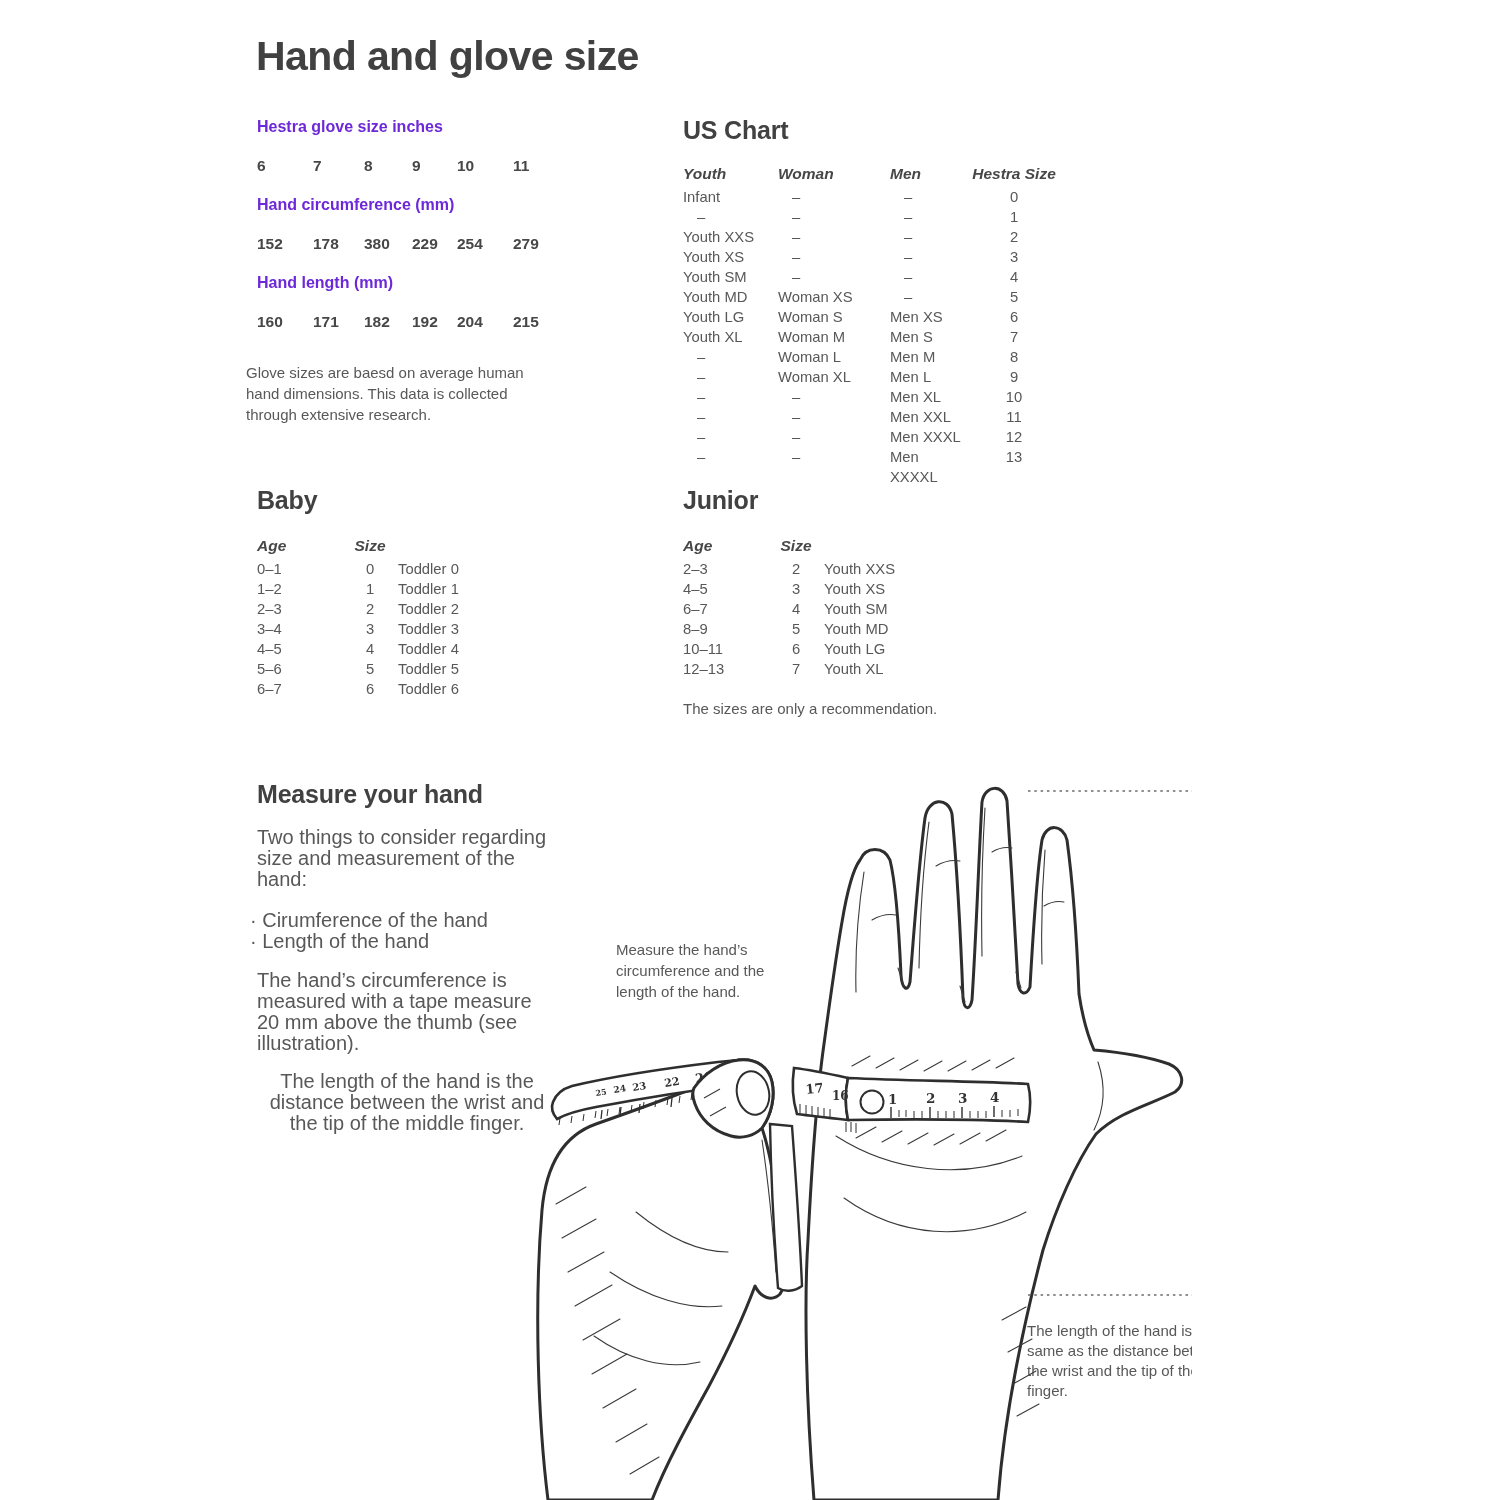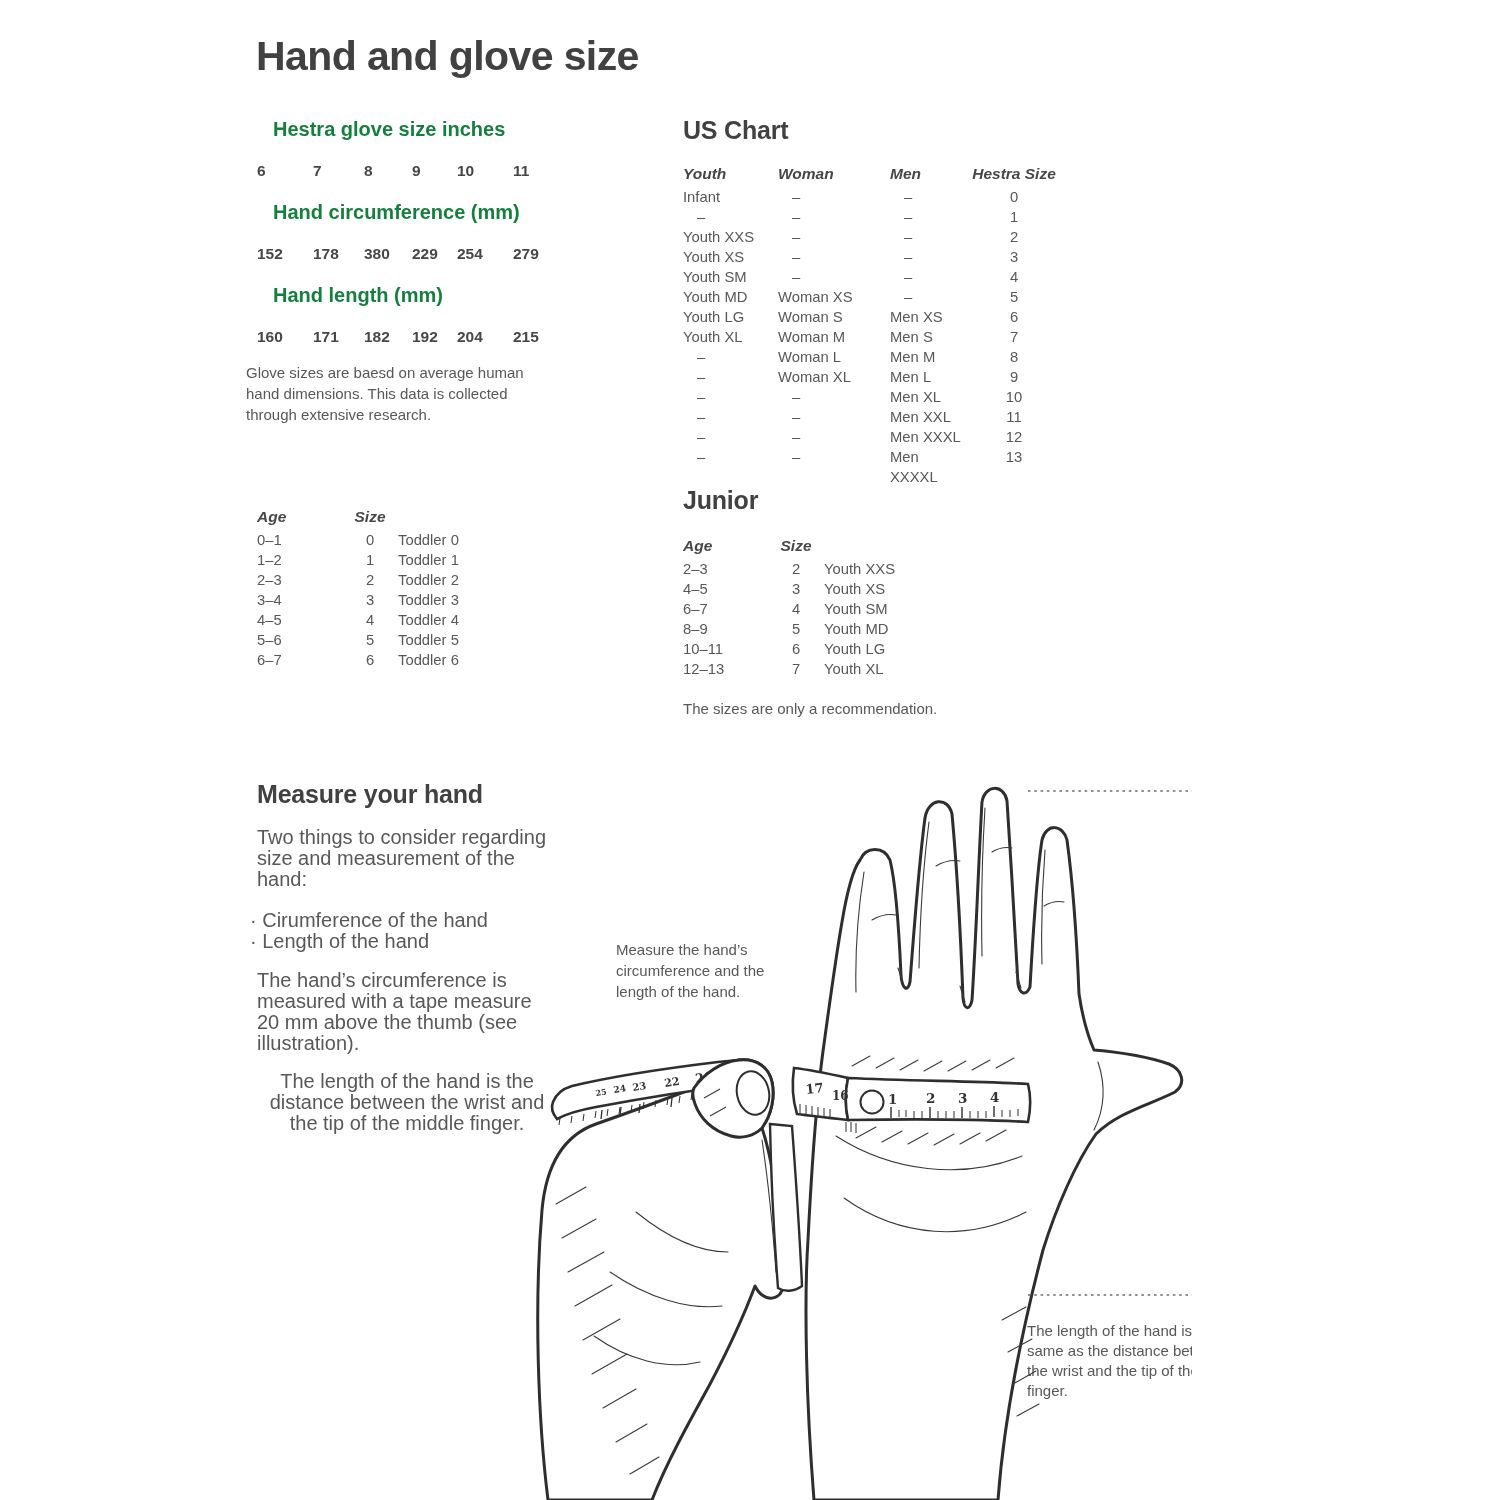--- a/index.html
+++ b/index.html
@@ -7,21 +7,21 @@
   .page { position:relative; width:1192px; height:1500px; overflow:hidden;
           font-family:"Liberation Sans","DejaVu Sans",sans-serif; color:#585858; }
 
   h1 { position:absolute; left:256px; top:33px; font-size:41px; letter-spacing:-0.6px;
        color:#414141; font-weight:700; }
   h2 { font-size:25px; color:#414141; font-weight:700; letter-spacing:-0.2px; }
 
   
   .sg { position:absolute; left:257px; top:118px; width:340px; }
   .sg-row + .sg-row { margin-top:21px; }
-  .sg-label { font-size:20px; font-weight:700; color:#15803d;margin-left:16px; }
+  .sg-label { font-size:16px; font-weight:700; color:#6d28d9; }
   .sg-values { display:grid; grid-template-columns:56px 51px 48px 45px 56px 40px;
                margin-top:21px; font-weight:700; font-size:15.5px; color:#474747; }
   .sg-note { position:absolute; left:246px; top:362px; width:306px;
              font-size:15px; line-height:21px; }
 
   
   .thead, .trow { display:grid; }
   .thead { font-weight:700; font-size:15.5px; color:#474747; height:21px;font-style:italic; }
   .trow  { font-size:14.8px; line-height:20px; height:20px; }
 
@@ -205,20 +205,21 @@
         <div class="trow">
           <span class="dash">–</span>
           <span class="dash">–</span>
           <span>Men XXXXL</span>
           <span>13</span>
         </div>
       </div>
   </section>
 
   <section class="baby kid">
+    <h2>Baby</h2>
     <div class="thead">
       <span>Age</span>
       <span>Size</span>
       <span></span>
     </div>
     <div>
 
         <div class="trow">
           <span>0–1</span>
           <span>0</span>

